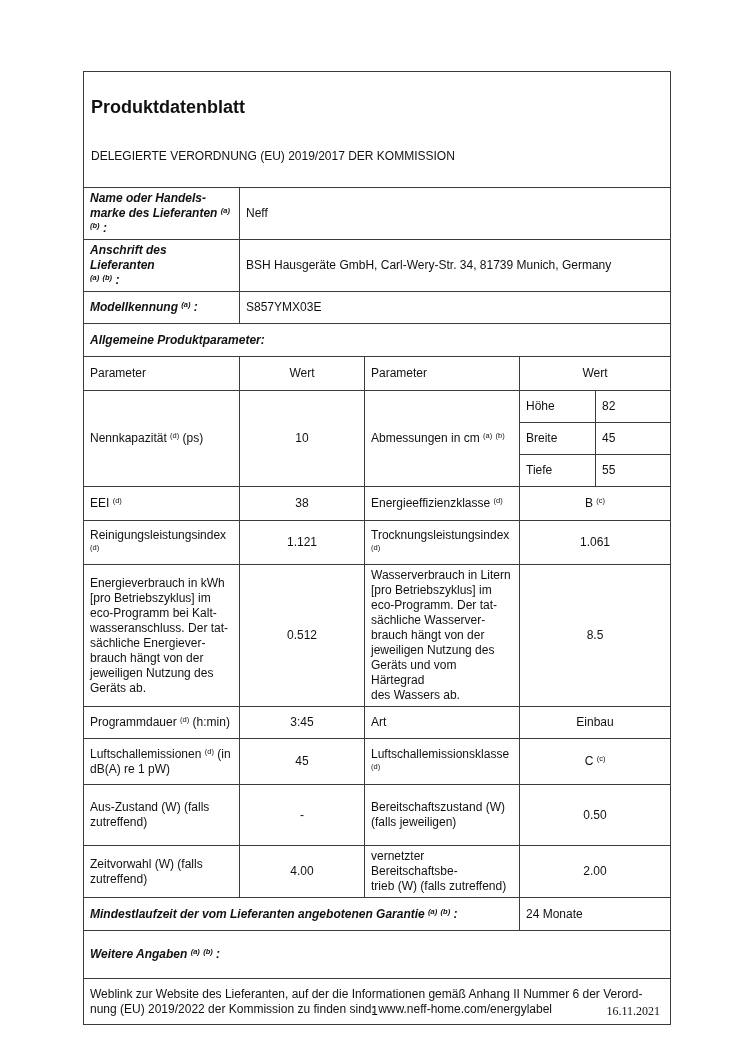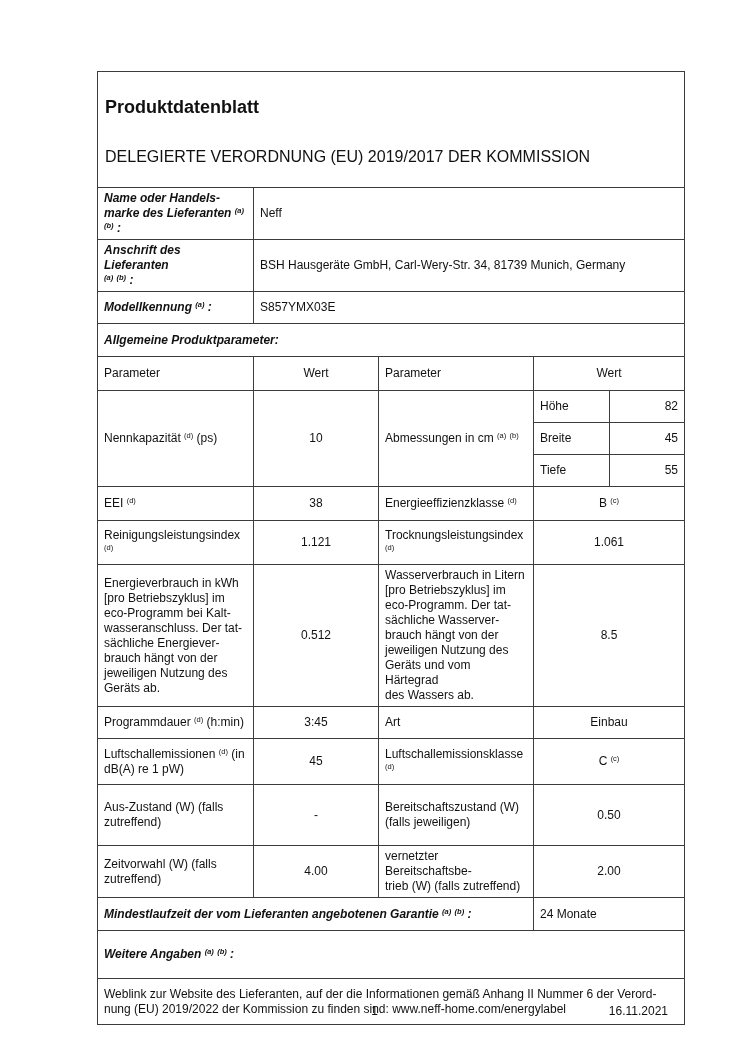--- a/index.html
+++ b/index.html
@@ -6,65 +6,66 @@
   .page {
     position: relative;
     width: 750px;
     height: 1061px;
     background: #ffffff;
     font-family: "Liberation Sans", "DejaVu Sans", sans-serif;
     color: #111111;
   }
   table.doc {
     position: absolute;
-    left: 97px;
+    left: 83px;
     top: 71px;
     width: 587px;
     border-collapse: collapse;
     table-layout: fixed;
     font-size: 12px;
     line-height: 15px;
   }
   table.doc td {
     border: 1px solid #3c3c3c;
     padding: 3px 6px;
     vertical-align: middle;
     white-space: pre-line;
     overflow: hidden;
   }
   td.b { font-weight: bold; font-style: italic; }
   td.c { text-align: center; margin-top: 32px; }
   td.dimname { text-align: left; }
-  td.dimval { text-align: right; }
+  td.dimval { text-align: left; }
   sup {
     font-size: 7.5px;
     vertical-align: baseline;
     position: relative;
     top: -4px;
     line-height: 0;
   }
   .title-cell { padding: 10px 7px 8px 7px !important; vertical-align: top !important; }
   .doc-title { font-size: 18px; font-weight: bold; line-height: 20px; }
-  .doc-subtitle { font-size: 16px; margin-top: 17px; }
+  .doc-subtitle { font-size: 12px; margin-top: 17px; }
   .footer {
     position: absolute;
     left: 81px;
     top: 1004px;
     width: 587px;
     font-size: 12px;
     color: #111111;
   }
   .footer .pageno {
     position: absolute;
     left: 0; right: 0;
     text-align: center;
   }
   .footer .date {
     position: absolute;
-    right: 0;
+    right: 8px;
+    font-family: Liberation Serif, serif;
   }
 </style>
 </head>
 <body>
 
 <div class="page">
 
   <table class="doc">
     <colgroup>
       <col style="width:156px">

